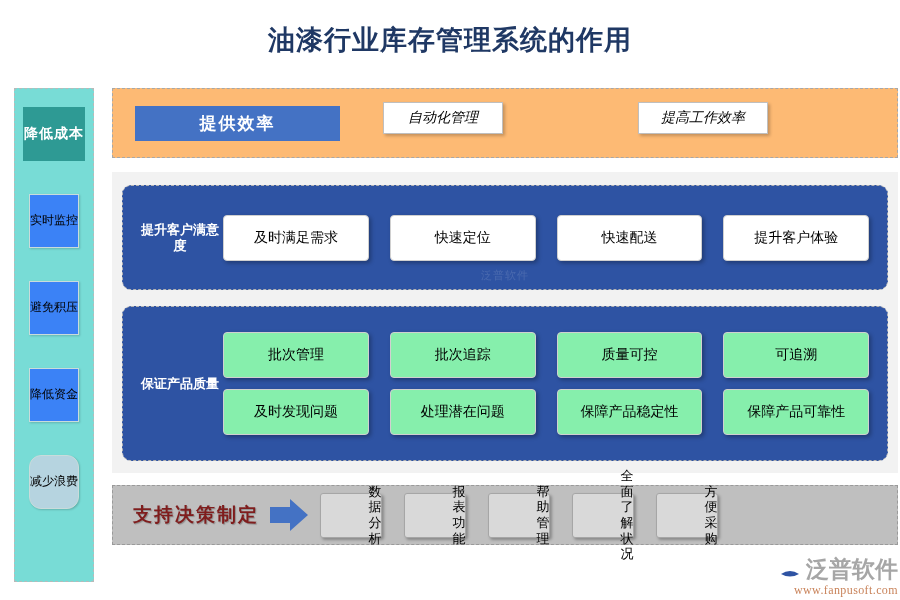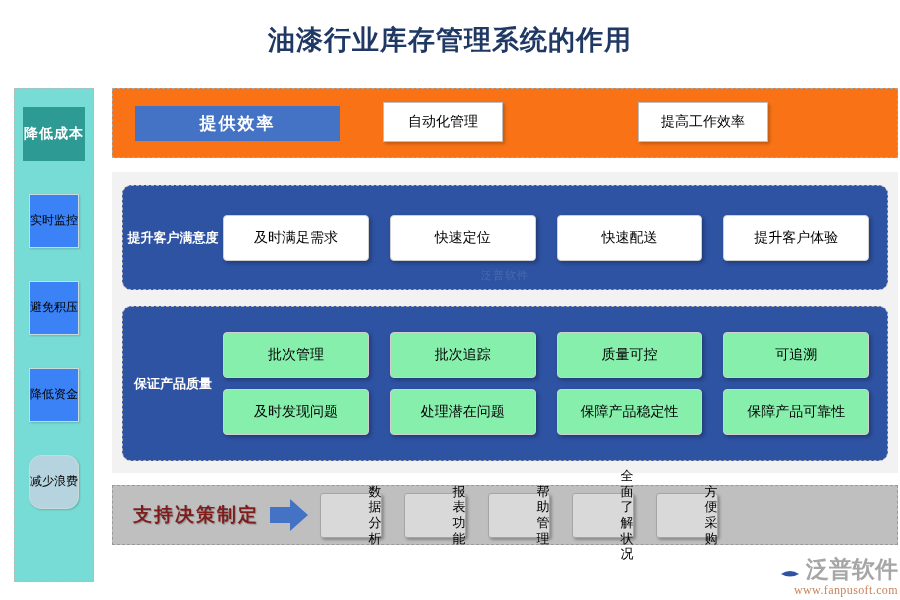--- a/index.html
+++ b/index.html
@@ -85,21 +85,21 @@
     left: 112px;
     top: 88px;
     width: 786px;
     height: 500px;
   }
 
   
   .top-row {
     position: relative;
     height: 70px;
-    background: #f97316;
+    background: #fdba74;
     border: 1px dashed #a8a8a8;
     box-sizing: border-box;
   }
   .eff-primary {
     position: absolute;
     left: 22px;
     top: 17px;
     width: 205px;
     height: 35px;
     background: #4472C4;
@@ -108,30 +108,31 @@
     font-weight: bold;
     display: flex;
     align-items: center;
     justify-content: center;
     font-family: "Liberation Serif", "DejaVu Serif", serif;
     letter-spacing: 2px;
   }
   .eff-card {
     position: absolute;
     top: 13px;
-    height: 40px;
+    height: 32px;
     background: #ffffff;
     border: 1px solid #bfbfbf;
     box-shadow: 2px 2px 3px rgba(0,0,0,0.22);
     color: #000000;
     font-size: 14px;
     display: flex;
     align-items: center;
     justify-content: center;
     box-sizing: border-box;
+    font-style: italic;
   }
   .eff-card.c1 { left: 270px; width: 120px; }
   .eff-card.c2 { left: 525px; width: 130px; }
 
   
   .gray-wrap {
     margin-top: 14px;
     background: #F2F2F2;
     padding: 13px 10px 12px 10px;
     box-sizing: border-box;
@@ -150,20 +151,21 @@
   .blue-panel.p2 { height: 155px; margin-top: 16px; }
 
   .panel-label {
     width: 100px;
     flex: none;
     color: #ffffff;
     font-size: 13px;
     font-weight: bold;
     text-align: center;
     line-height: 1.2;
+    padding-left: 14px;
     box-sizing: border-box;
   }
 
   .card-area {
     flex: 1;
     display: flex;
     flex-direction: column;
     gap: 11px;
     padding-right: 18px;
   }

